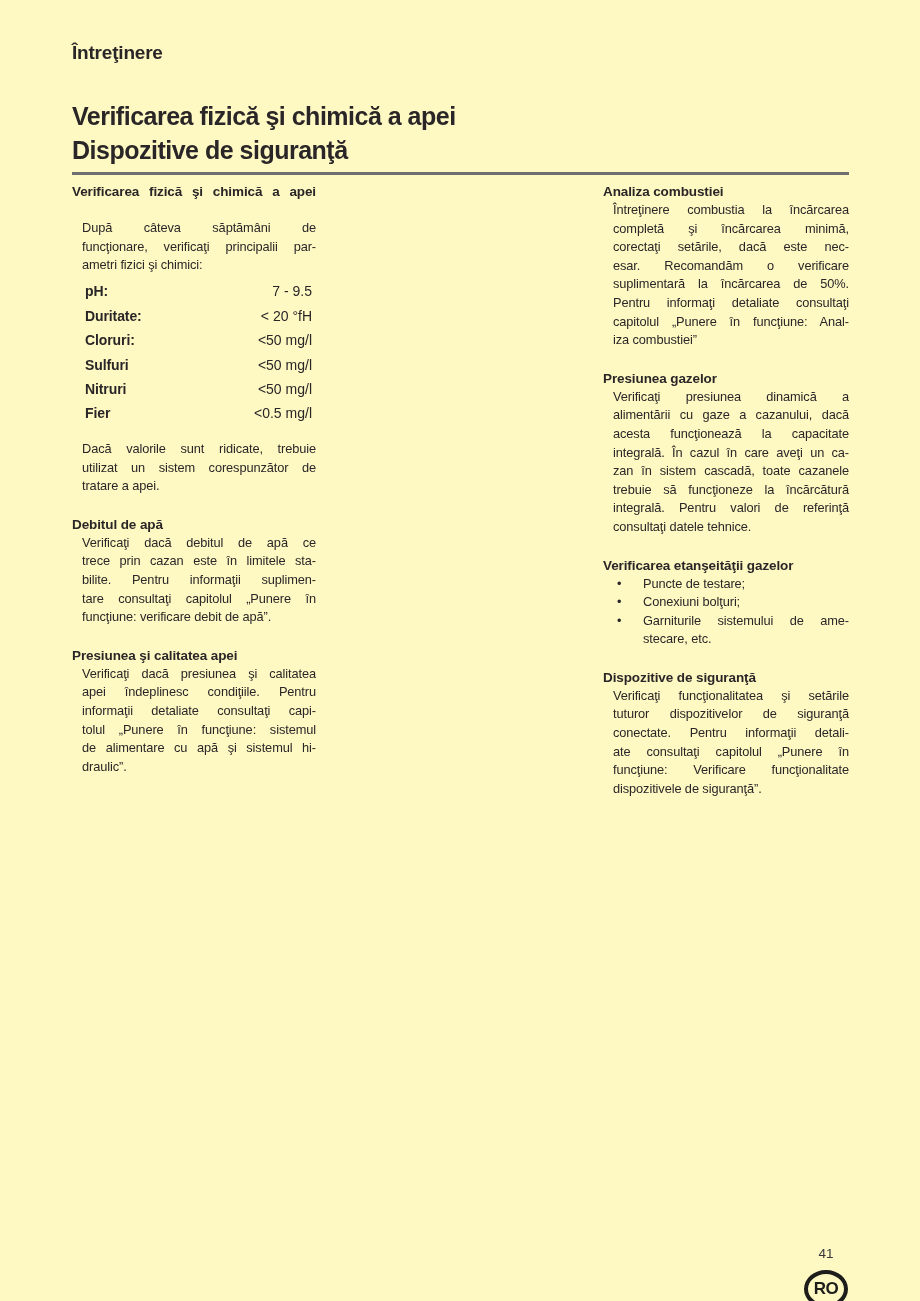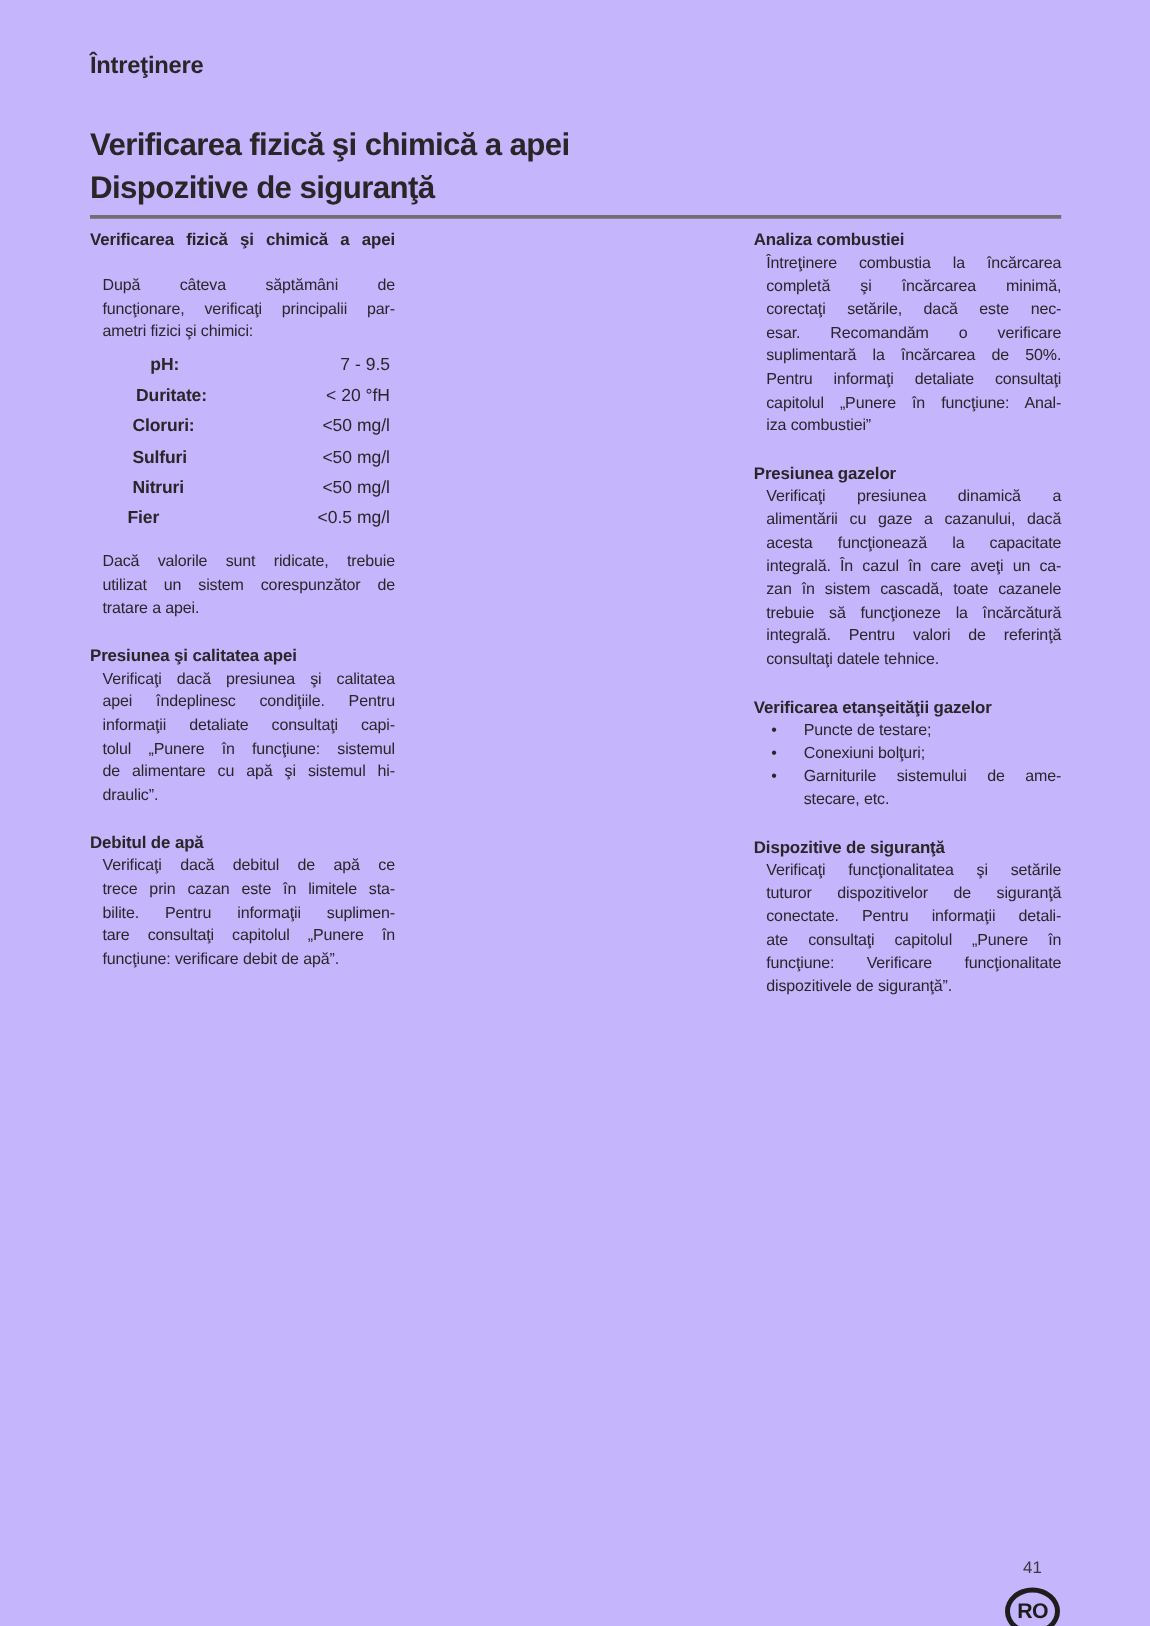--- a/index.html
+++ b/index.html
@@ -7,21 +7,21 @@
     --rule: #6f6f6f;
     --badge-border: #1d1d1b;
   }
   * { margin: 0; padding: 0; box-sizing: border-box; }
   html, body { background: #ffffff; }
   body { font-family: "Liberation Sans", sans-serif; color: var(--text); }
   .page {
     position: relative;
     width: 920px;
     height: 1301px;
-    background: #c4b5fd;
+    background: #fef9c3;
     overflow: hidden;
   }
   .content {
     position: absolute;
     left: 72px;
     top: 40px;
     width: 777px;
   }
   .kicker {
     font-size: 19px;
@@ -66,21 +66,21 @@
     line-height: 18.6px;
     letter-spacing: -0.1px;
     text-align: justify;
     text-align-last: justify;
     white-space: normal;
   }
   .jline.last { text-align-last: left; }
   .ptable { margin-top: 5px; }
   .trow {
     display: flex;
-    justify-content: flex-end;
+    justify-content: space-between;
     align-items: center;
     padding: 2.7px 0 2.7px 13px;
   }
   .tlabel {
     font-size: 14px;
     font-weight: bold;
     line-height: 19px;
     letter-spacing: -0.1px;
     width: 152px;
   }
@@ -183,42 +183,42 @@
 
         <div class="body-indent">
           <div class="para note">
               <div class="jline">Dacă valorile sunt ridicate, trebuie</div>
               <div class="jline">utilizat un sistem corespunzător de</div>
               <div class="jline last">tratare a apei.</div>
             </div>
         </div>
 
         <div class="section">
+          <div class="col-heading">Debitul de apă</div>
+          <div class="body-indent">
+            <div class="para">
+                <div class="jline">Verificaţi dacă debitul de apă ce</div>
+                <div class="jline">trece prin cazan este în limitele sta-</div>
+                <div class="jline">bilite. Pentru informaţii suplimen-</div>
+                <div class="jline">tare consultaţi capitolul „Punere în</div>
+                <div class="jline last">funcţiune: verificare debit de apă”.</div>
+              </div>
+          </div>
+        </div>
+
+        <div class="section">
           <div class="col-heading">Presiunea şi calitatea apei</div>
           <div class="body-indent">
             <div class="para">
                 <div class="jline">Verificaţi dacă presiunea şi calitatea</div>
                 <div class="jline">apei îndeplinesc condiţiile. Pentru</div>
                 <div class="jline">informaţii detaliate consultaţi capi-</div>
                 <div class="jline">tolul „Punere în funcţiune: sistemul</div>
                 <div class="jline">de alimentare cu apă şi sistemul hi-</div>
                 <div class="jline last">draulic”.</div>
-              </div>
-          </div>
-        </div>
-
-        <div class="section">
-          <div class="col-heading">Debitul de apă</div>
-          <div class="body-indent">
-            <div class="para">
-                <div class="jline">Verificaţi dacă debitul de apă ce</div>
-                <div class="jline">trece prin cazan este în limitele sta-</div>
-                <div class="jline">bilite. Pentru informaţii suplimen-</div>
-                <div class="jline">tare consultaţi capitolul „Punere în</div>
-                <div class="jline last">funcţiune: verificare debit de apă”.</div>
               </div>
           </div>
         </div>
       </div>
 
       <div class="col col-right">
 
         <div>
           <div class="col-heading">Analiza combustiei</div>
           <div class="body-indent">

